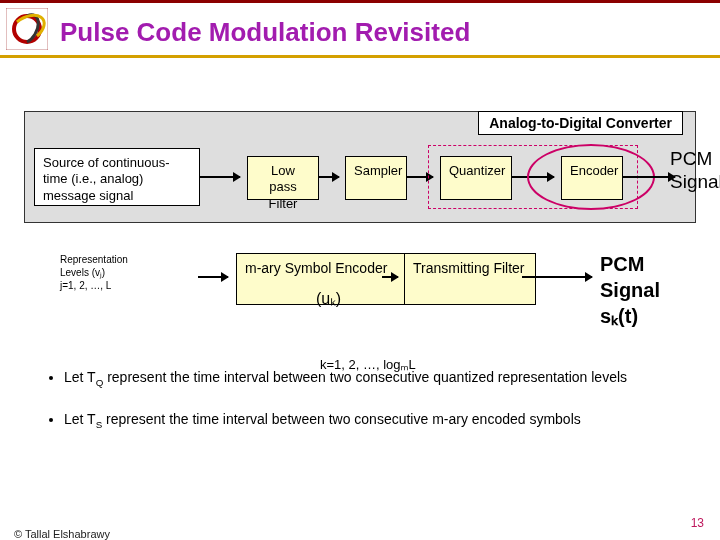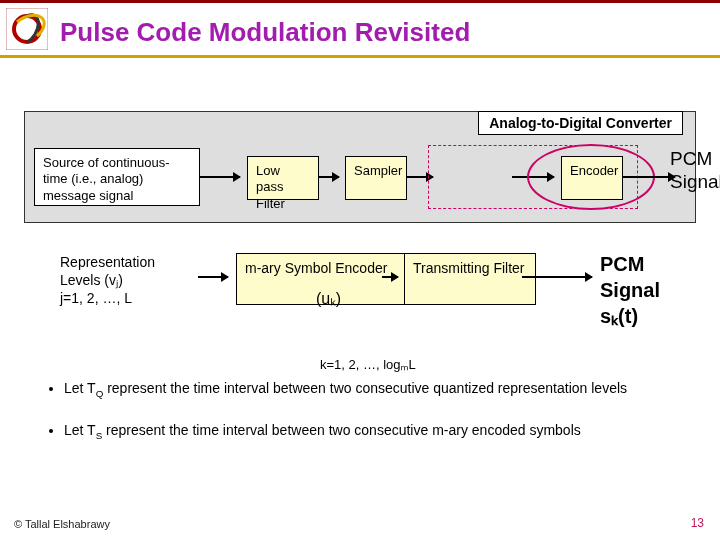--- a/index.html
+++ b/index.html
@@ -74,20 +74,21 @@
     left: 9px;
     width: 166px;
     height: 58px;
     background: #fff;
   }
   .block.lpf {
     top: 44px;
     left: 222px;
     width: 72px;
     height: 44px;
+    text-align: center;
   }
   .block.sampler {
     top: 44px;
     left: 320px;
     width: 62px;
     height: 44px;
   }
   .block.quantizer {
     top: 44px;
     left: 415px;
@@ -149,21 +150,21 @@
     position: absolute;
     top: 253px;
     left: 0;
     width: 720px;
   }
   .rep-levels {
     position: absolute;
     top: 0;
     left: 60px;
     width: 150px;
-    font-size: 14px;
+    font-size: 10px;
     line-height: 1.3;
   }
   .block.mary {
     top: 0;
     left: 236px;
     width: 170px;
     height: 52px;
     font-size: 14px;
   }
   .block.txfilter {
@@ -215,25 +216,24 @@
   .bullets {
     position: absolute;
     top: 354px;
     left: 24px;
     width: 672px;
     font-size: 14px;
     line-height: 1.3;
   }
   .bullets li {
     margin-bottom: 20px;
-    margin-top: 11px;
   }
   .footer-left {
     position: absolute;
-    bottom: 10px;
+    bottom: 0;
     left: 14px;
     font-size: 11px;
     color: #222;
   }
   .footer-right {
     position: absolute;
     bottom: 10px;
     right: 16px;
     font-size: 12px;
     color: #be185d;
@@ -258,20 +258,21 @@
 
 <div class="adc-container">
   <div class="adc-label">Analog-to-Digital Converter</div>
   <div class="block source">Source of continuous-time (i.e., analog) message signal</div>
   <div class="arrow a1"></div>
   <div class="block lpf">Low pass Filter</div>
   <div class="arrow a2"></div>
   <div class="block sampler">Sampler</div>
   <div class="arrow a3"></div>
   <div class="dash-group"></div>
+  <div class="block quantizer">Quantizer</div>
   <div class="arrow a4"></div>
   <div class="ellipse-group"></div>
   <div class="block encoder">Encoder</div>
   <div class="arrow a5"></div>
 </div>
 <div class="pcm-out">PCM Signal</div>
 
 <div class="row2">
   <div class="rep-levels">
     <span>Representation</span><br>

